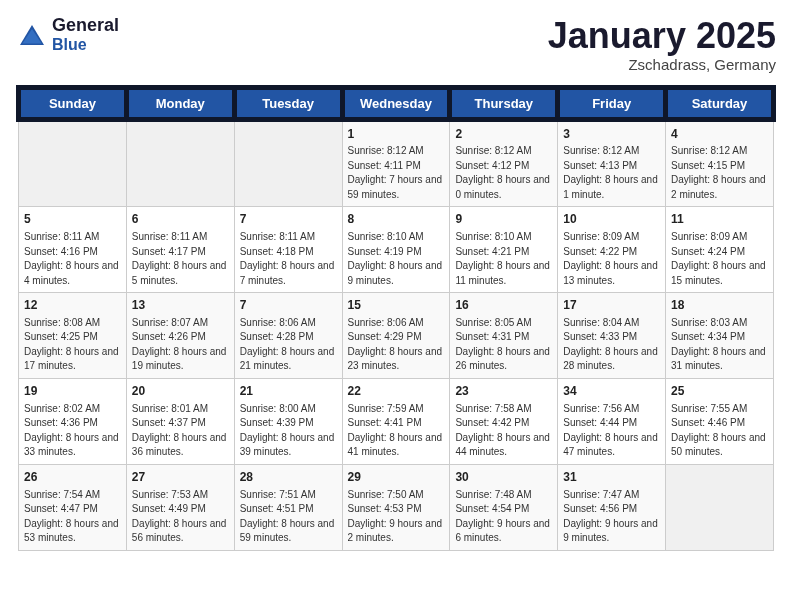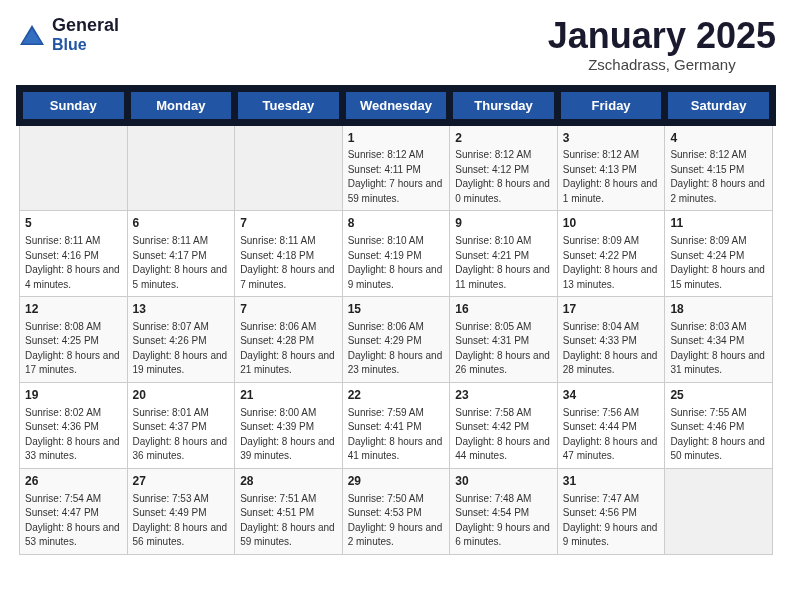--- a/index.html
+++ b/index.html
@@ -34,21 +34,21 @@
     .logo-blue {
       font-size: 16px;
       font-weight: bold;
       color: #2255a4;
     }
     .logo-icon {
       width: 32px;
       height: 32px;
     }
     .title-block {
-      text-align: center;
+      text-align: right;
     }
     .month-year {
       font-size: 36px;
       font-weight: bold;
       color: #1a1a2e;
       line-height: 1.1;
     }
     .location {
       font-size: 15px;
       color: #444;
@@ -58,21 +58,21 @@
       border-collapse: collapse;
       table-layout: fixed;
     }
     thead tr th {
       background-color: #2255a4;
       color: #fff;
       text-align: center;
       padding: 6px 4px;
       font-size: 13px;
       font-weight: bold;
-      border: 7px solid #0f172a;
+      border: 5px solid #0f172a;
     }
     tbody tr td {
       border: 1px solid #ccc;
       vertical-align: top;
       padding: 4px 5px;
       height: 80px;
       background: #fff;
       font-size: 10.5px;
       color: #222;
       line-height: 1.4;

